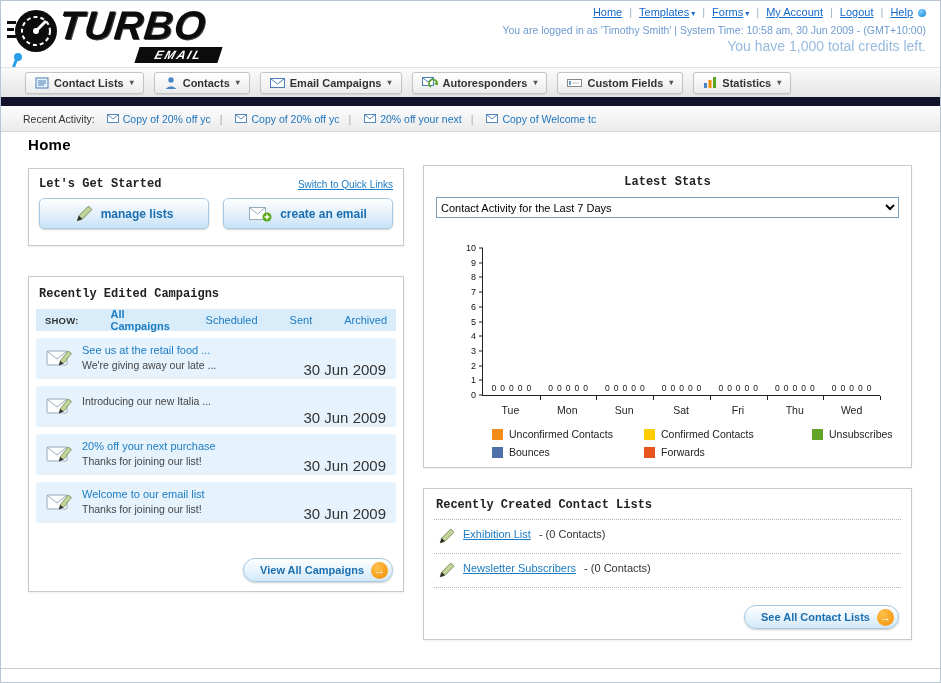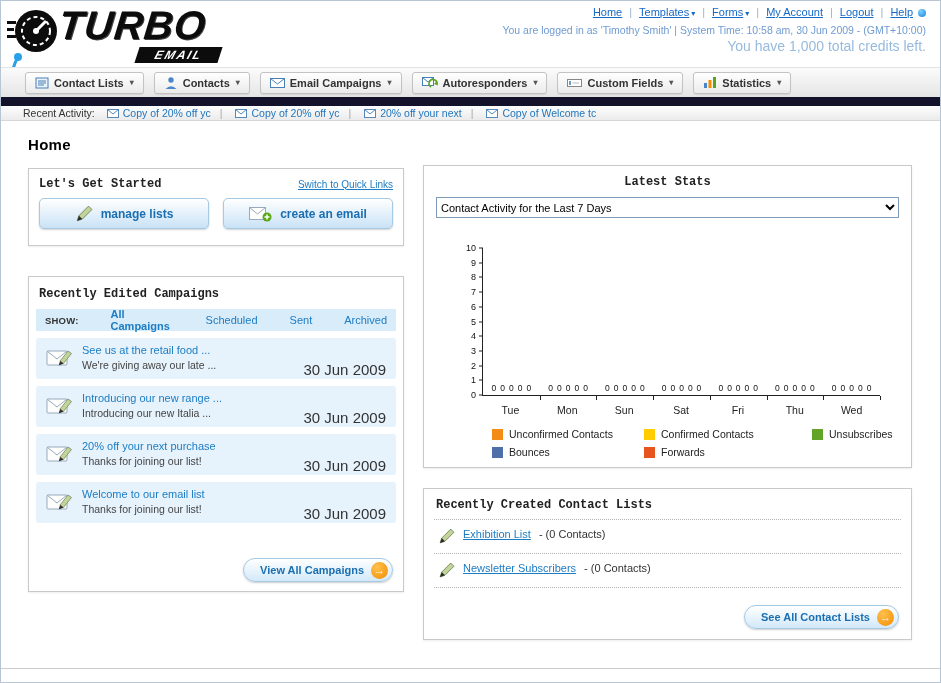--- a/index.html
+++ b/index.html
@@ -22,21 +22,21 @@
   .login-line { position:absolute; right:14px; top:23px; font-size:10.5px; color:#6f9bd1; }
   .credits-line { position:absolute; right:14px; top:37px; font-size:14px; color:#97bade; }
 
   
   .tabbar { position:absolute; top:66px; left:0; right:0; height:30px; background:linear-gradient(#fbfbfb,#e5e5e5); border-top:1px solid #e3e3e3; display:flex; align-items:center; padding-left:24px; gap:10px; }
   .tab { display:inline-flex; align-items:center; gap:5px; height:22px; padding:0 9px; border:1px solid #c3c3c3; border-radius:3px; background:linear-gradient(#ffffff,#ebebeb); box-shadow:0 1px 1px rgba(0,0,0,.08); font-size:11px; font-weight:bold; color:#333; cursor:pointer; white-space:nowrap; }
   .tab .tab-arrow { font-size:8px; color:#555; margin-left:1px; }
   .darkbar { position:absolute; top:96px; left:0; right:0; height:9px; background:#12122a; }
 
   
-  .activitybar { position:absolute; top:105px; left:0; right:0; height:15px; background:linear-gradient(#fdfdfd,#ebebeb); border-bottom:1px solid #d6d6d6; display:flex; align-items:center; padding-left:22px; font-size:10.5px; color:#333; }
+  .activitybar { position:absolute; top:105px; left:0; right:0; height:26px; background:linear-gradient(#fdfdfd,#ebebeb); border-bottom:1px solid #d6d6d6; display:flex; align-items:center; padding-left:22px; font-size:10.5px; color:#333; }
   .act-label { margin-right:12px; }
   .act-item { display:inline-flex; align-items:center; gap:4px; color:#2176bd; cursor:pointer; }
   .act-item + .act-item::before { content:"|"; color:#a8a8a8; margin:0 9px; }
 
   
   .content { position:absolute; top:131px; left:0; right:0; bottom:13px; background:#fff; border-bottom:1px solid #ccc; }
   .page-title { position:absolute; left:27px; top:4px; font-size:15px; font-weight:bold; color:#000; letter-spacing:.3px; }
 
   .panel { position:absolute; background:#fff; border:1px solid #c9c9c9; box-shadow:0 1px 2px rgba(0,0,0,.07); }
   .panel-title { font-size:12px; font-weight:bold; color:#222;font-family:Liberation Mono, monospace; }
@@ -263,21 +263,20 @@
           <div class="camp-sub">We're giving away our late ...</div>
           <div class="camp-date">30 Jun 2009</div>
         </div>
         <div class="camp-item">
           <svg class="camp-icon" width="27" height="23" viewBox="0 0 27 23">
               <rect x="1" y="5" width="20" height="14" rx="1" fill="#fdfdfd" stroke="#99aabb"></rect>
               <path d="M1 5 L11 13 L21 5" fill="none" stroke="#99aabb"></path>
               <polygon points="14,15 22,5 25.5,7.5 17.5,17.5" fill="#c3d49b" stroke="#6b7f4f" stroke-width="0.7"></polygon>
               <polygon points="14,15 12.8,19.4 17.5,17.5" fill="#2b2b2b"></polygon>
             </svg>
-          <div class="camp-link">Introducing our new range ...</div>
           <div class="camp-sub">Introducing our new Italia ...</div>
           <div class="camp-date">30 Jun 2009</div>
         </div>
         <div class="camp-item">
           <svg class="camp-icon" width="27" height="23" viewBox="0 0 27 23">
               <rect x="1" y="5" width="20" height="14" rx="1" fill="#fdfdfd" stroke="#99aabb"></rect>
               <path d="M1 5 L11 13 L21 5" fill="none" stroke="#99aabb"></path>
               <polygon points="14,15 22,5 25.5,7.5 17.5,17.5" fill="#c3d49b" stroke="#6b7f4f" stroke-width="0.7"></polygon>
               <polygon points="14,15 12.8,19.4 17.5,17.5" fill="#2b2b2b"></polygon>
             </svg>

